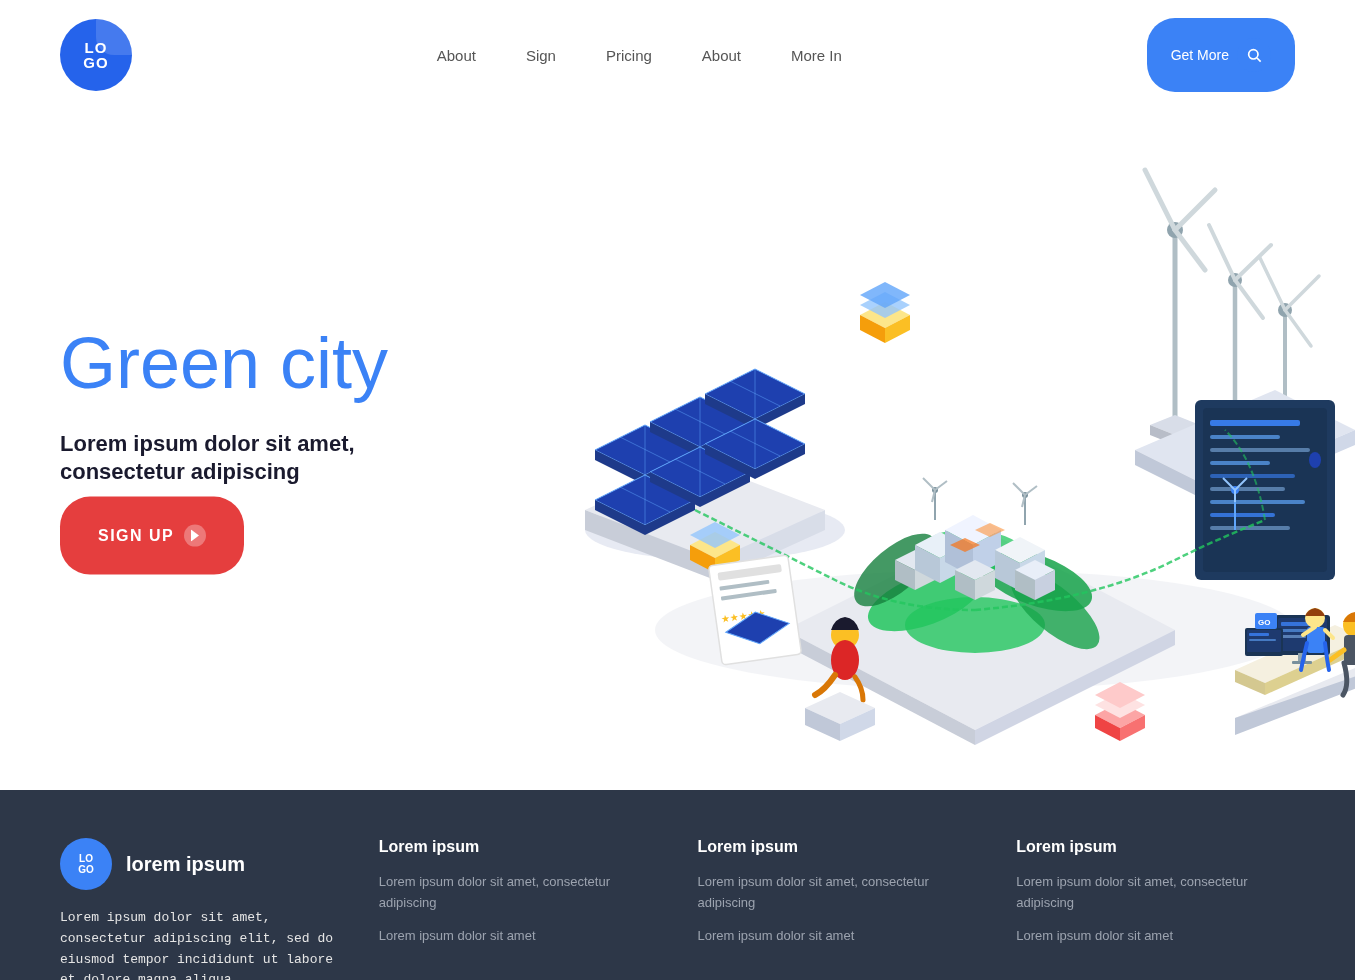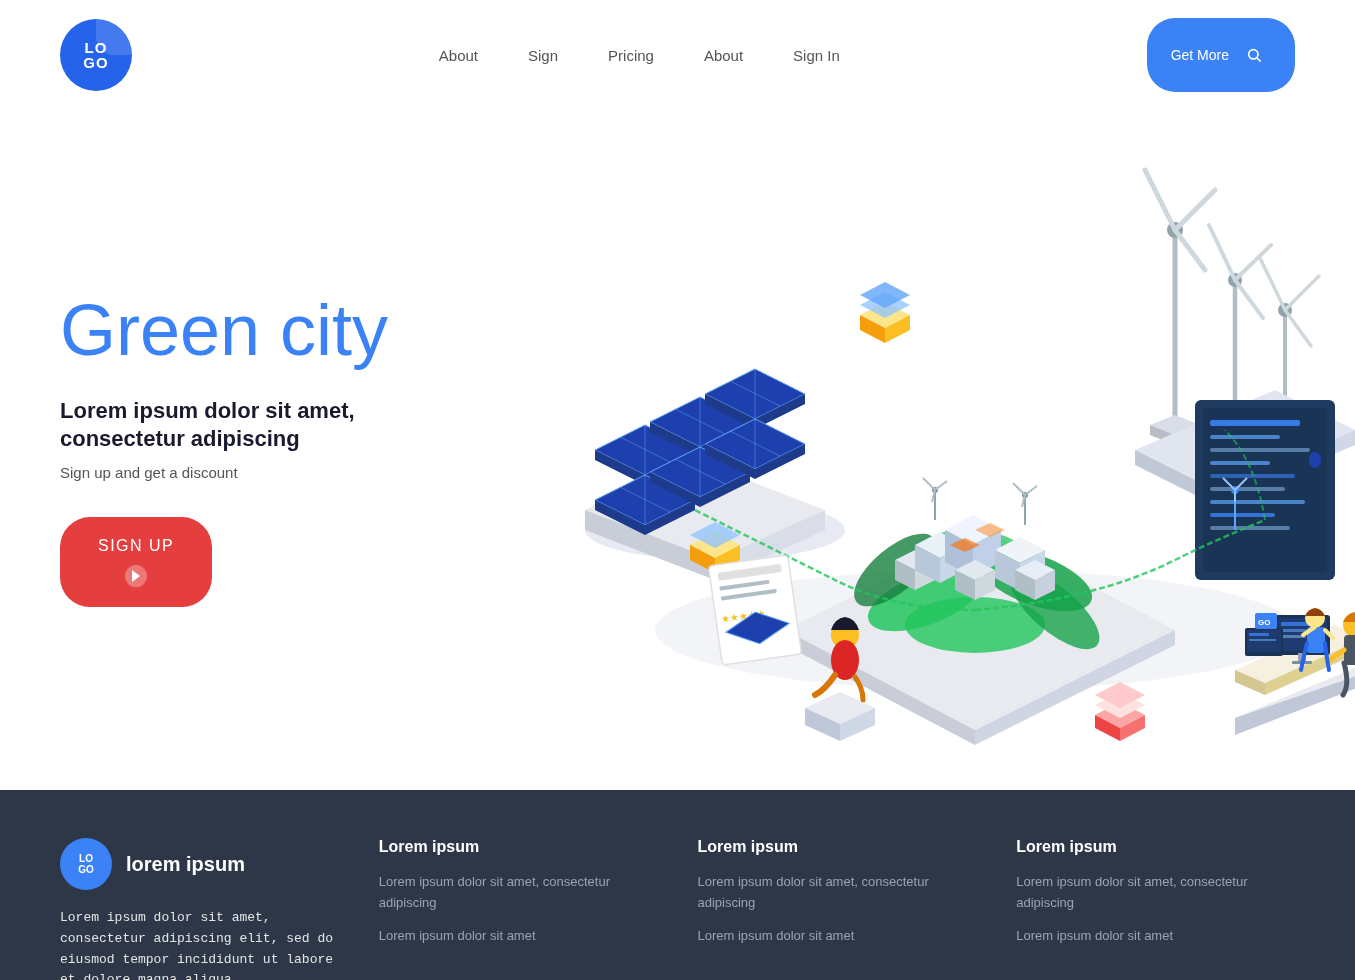--- a/index.html
+++ b/index.html
@@ -103,28 +103,27 @@
     .hero-desc {
       font-size: 15px;
       color: #555;
       margin-bottom: 36px;
     }
     .btn-signup {
       background: #e53e3e;
       color: #fff;
       border: none;
       border-radius: 30px;
-      padding: 20px 38px;
+      padding: 28px 38px;
       font-size: 16px;
-      font-weight: 400;
+      font-weight: 700;
       letter-spacing: 1.5px;
       cursor: pointer;
       display: inline-flex; align-items: center; gap: 10px;
       text-transform: uppercase;
-      flex-direction: column;
     }
     .btn-signup .play-icon {
       width: 22px; height: 22px;
       background: rgba(255,255,255,0.3);
       border-radius: 50%;
       display: flex; align-items: center; justify-content: center;
     }
 
     
     footer {
@@ -205,42 +204,41 @@
       <div class="logo-circle">
         <span style="font-size:15px;font-weight:900;line-height:1;">LO<br>GO</span>
       </div>
     </div>
 
     <nav>
       <a class="nav-link">About</a>
       <a class="nav-link">Sign</a>
       <a class="nav-link">Pricing</a>
       <a class="nav-link">About</a>
-      <a class="nav-link">Sign In</a>
+      <a class="nav-link">More In</a>
     </nav>
 
     <div class="header-right">
       <button class="btn-get-more">
         <span>Get More</span>
         <span class="search-icon-header">
           <svg width="16" height="16" viewBox="0 0 24 24" fill="none" stroke="white" stroke-width="2.5">
             <circle cx="11" cy="11" r="7"></circle>
               <line x1="16.5" y1="16.5" x2="22" y2="22"></line>
           </svg>
         </span>
       </button>
     </div>
   </header>
 
   <section class="hero">
 
     <div class="hero-text">
       <h1 class="hero-title">Green city</h1>
       <p class="hero-subtitle">Lorem ipsum dolor sit amet, consectetur adipiscing</p>
-      <p class="hero-desc">Sign up and get a discount</p>
       <button class="btn-signup">
         <span>SIGN UP</span>
         <span class="play-icon">
           <svg width="10" height="12" viewBox="0 0 10 12" fill="white">
             <polygon points="1,0 9,6 1,12"></polygon>
           </svg>
         </span>
       </button>
     </div>
 

